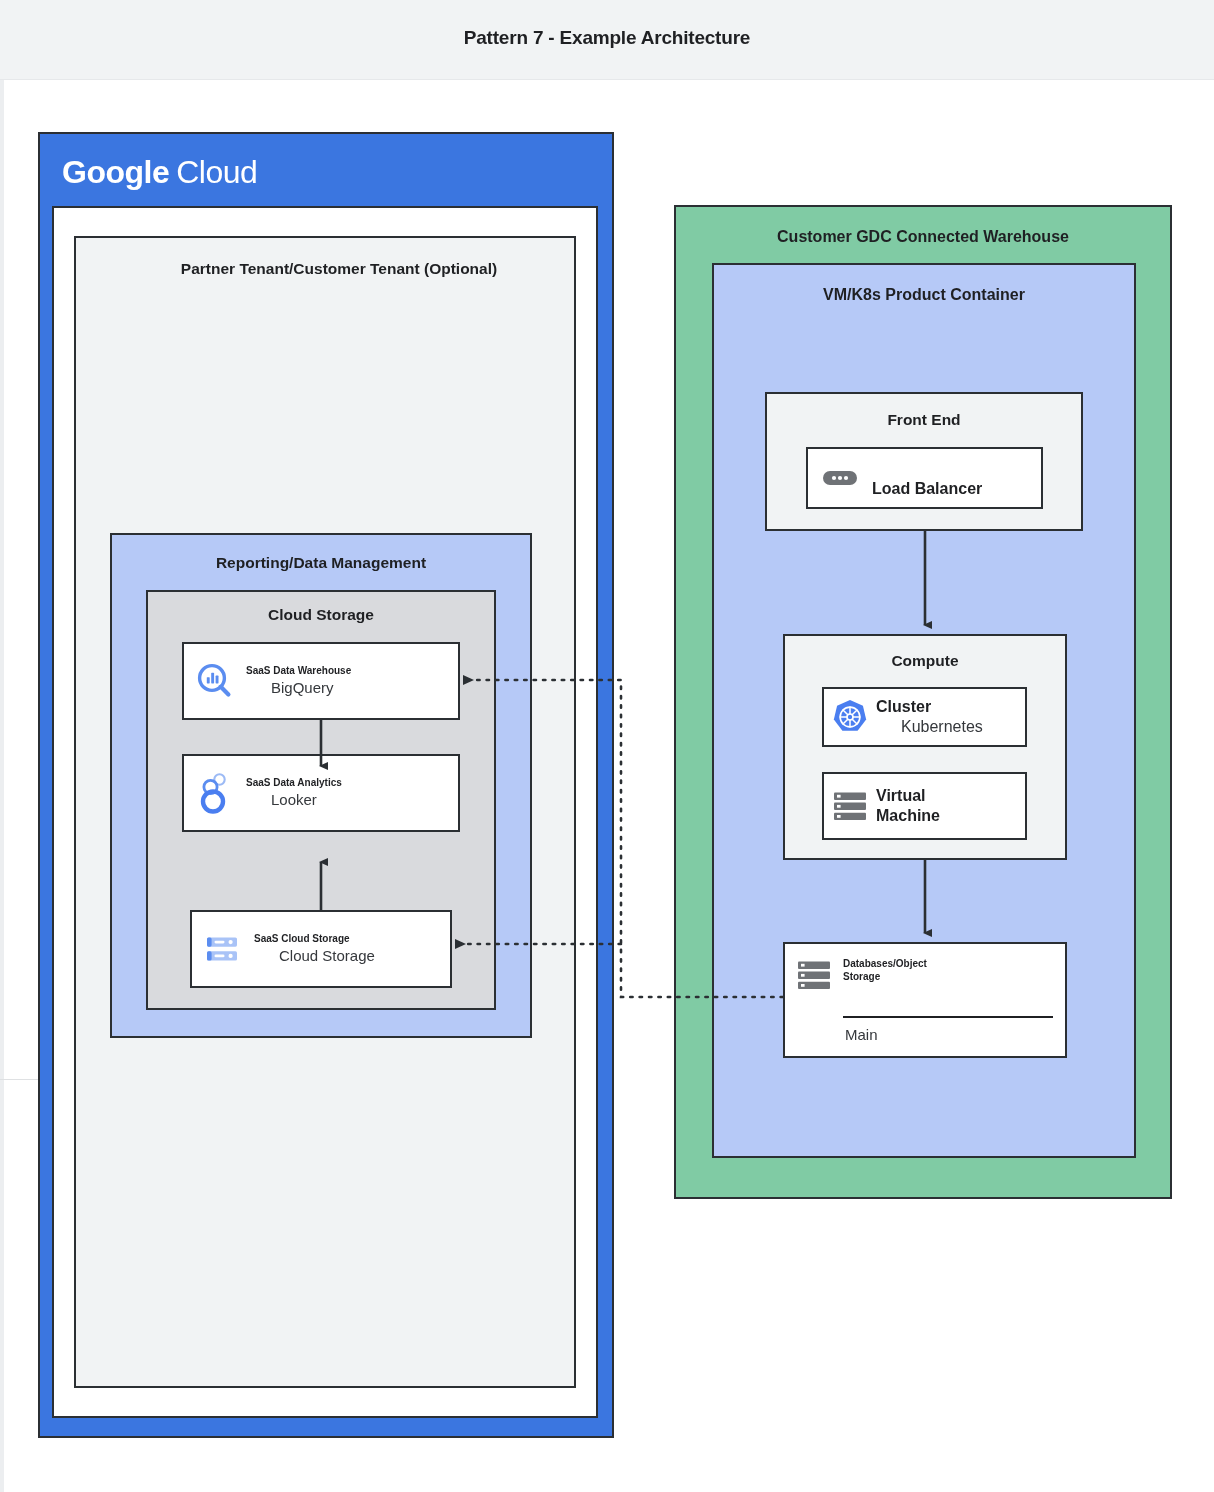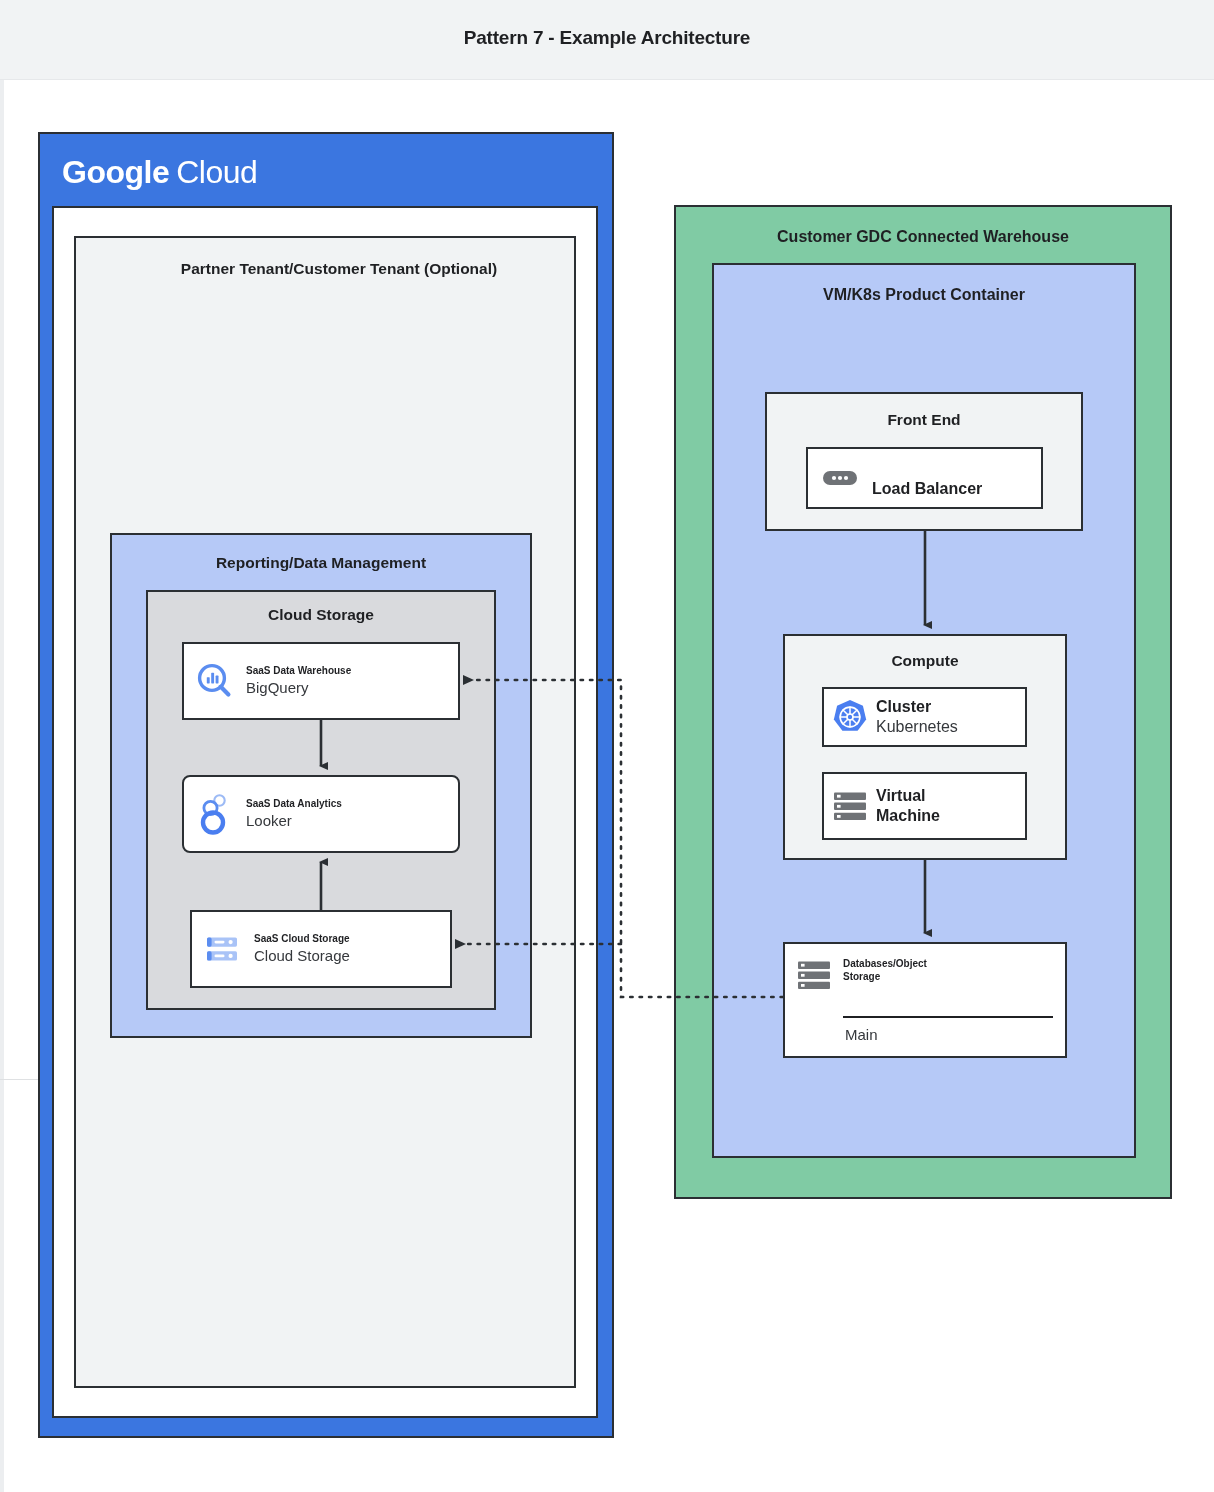--- a/index.html
+++ b/index.html
@@ -60,21 +60,21 @@
   .gcp-logo .c { font-weight: normal; margin-left: 7px; }
 
   
   .node {
     position: absolute; border: 2px solid #2b2f33; background: #ffffff;
     display: flex; align-items: center;
   }
   .node .ico { flex: 0 0 auto; display: flex; align-items: center; justify-content: center; }
   .node .txt { display: flex; flex-direction: column; justify-content: center; }
   .node .t1 { font-size: 10px; font-weight: bold; color: #1f2023; line-height: 1.25; }
-  .node .t2 { font-size: 15px; font-weight: normal; color: #35383c; line-height: 1.3; }
+  .node .t2 { font-size: 15px; font-weight: normal; color: #35383c; line-height: 1.3; margin-left: 25px; }
 
   .db-divider {
     position: absolute; height: 2px; background: #1f2023;
   }
   .db-sub {
     position: absolute; font-size: 15px; color: #35383c;
   }
 
   svg { display: block; overflow: visible; }
   .edges { position: absolute; left: 0; top: 0; width: 1214px; height: 1492px; pointer-events: none; }
@@ -118,21 +118,21 @@
         <rect x="20.6" y="14.6" width="2.9" height="7.8" rx="0.6" fill="#5b8df0"></rect>
         <path d="M25.8 25.8 L33.4 33.4" stroke="#5b8df0" stroke-width="4.2" stroke-linecap="round"></path>
       </svg>
     </div>
     <div class="txt">
       <div class="t1">SaaS Data Warehouse</div>
       <div class="t2">BigQuery</div>
     </div>
   </div>
 
-  <div class="node" style="left:182px; top:775px; width:278px; height:78px;border-radius:8px;">
+  <div class="node" style="left:182px; top:754px; width:278px; height:78px;">
     <div class="ico" style="width:62px; height:78px;">
       <svg width="40" height="44" viewBox="0 0 40 44" aria-hidden="true">
         <circle cx="24.5" cy="8.5" r="5.2" fill="none" stroke="#9cbaf5" stroke-width="2.1"></circle>
         <circle cx="15.5" cy="16" r="6.6" fill="none" stroke="#5b8df0" stroke-width="2.8"></circle>
         <circle cx="18" cy="30.5" r="10" fill="none" stroke="#4a7ef0" stroke-width="4.4"></circle>
       </svg>
     </div>
     <div class="txt">
       <div class="t1">SaaS Data Analytics</div>
       <div class="t2">Looker</div>

